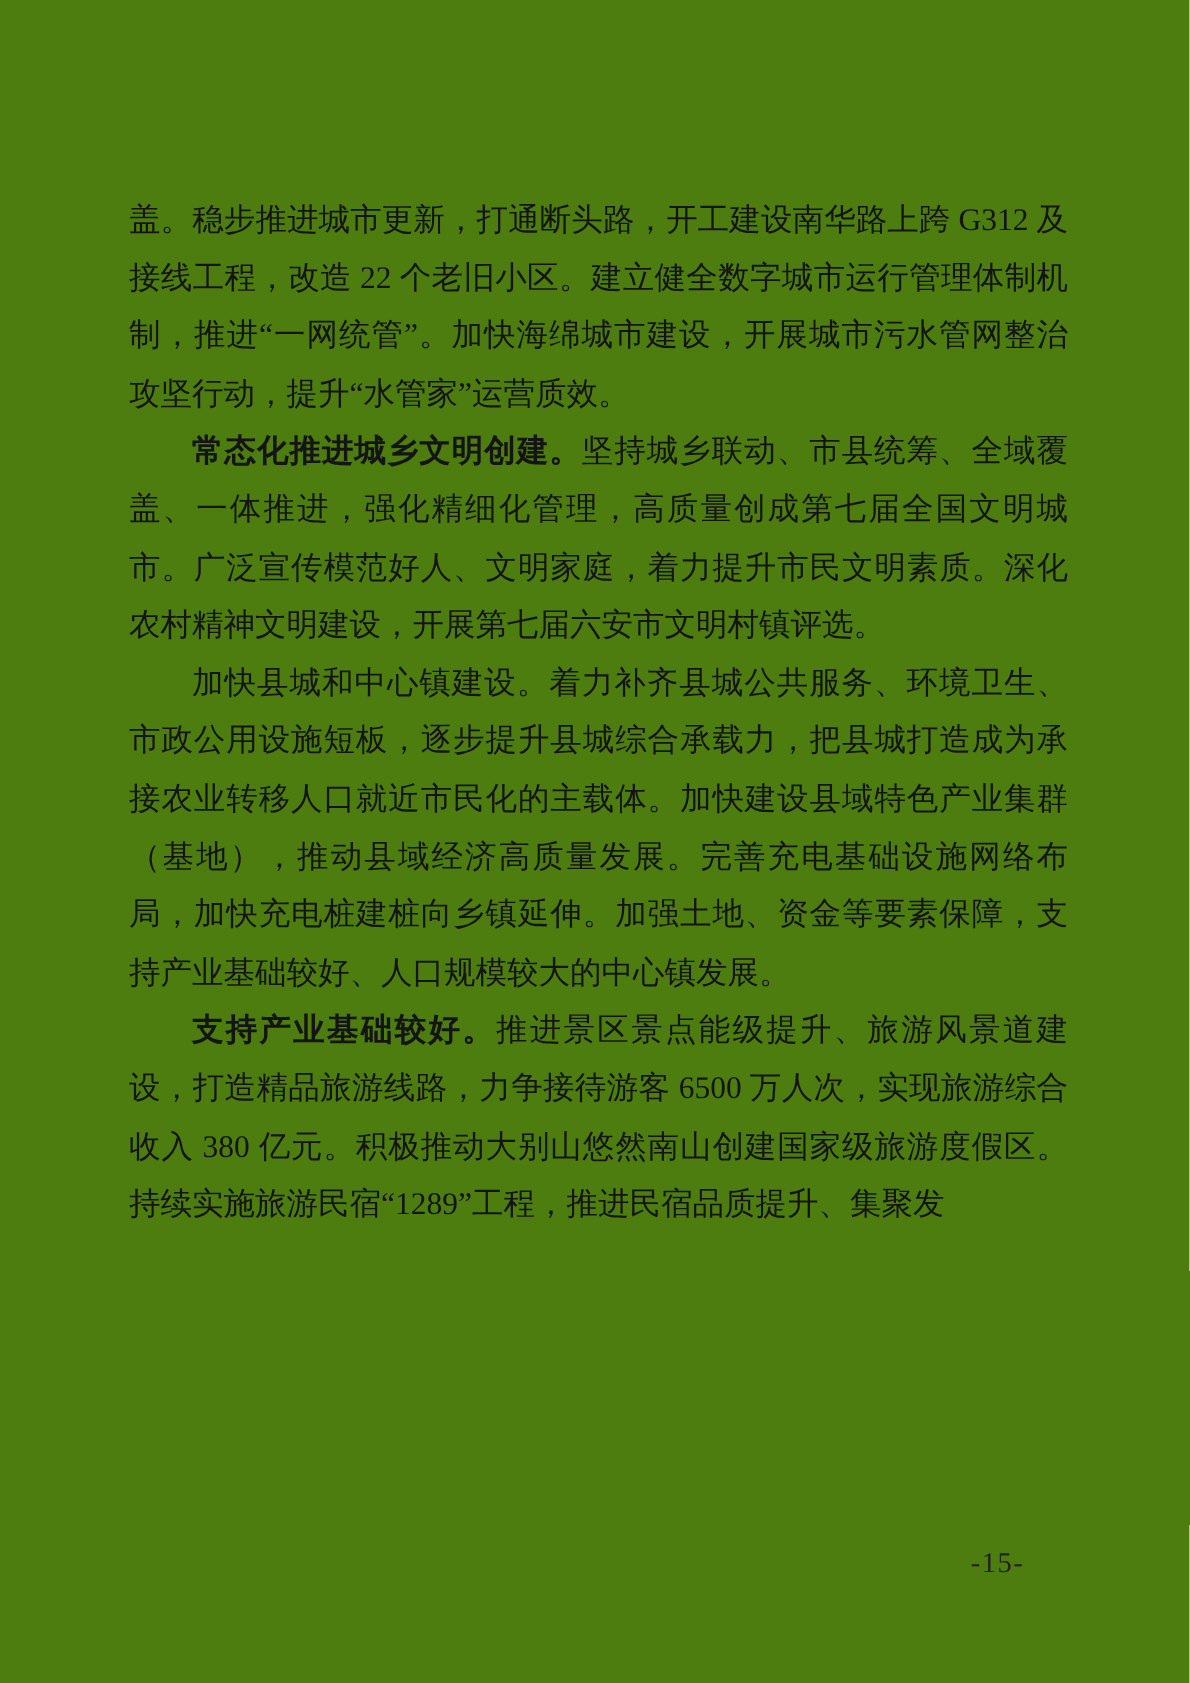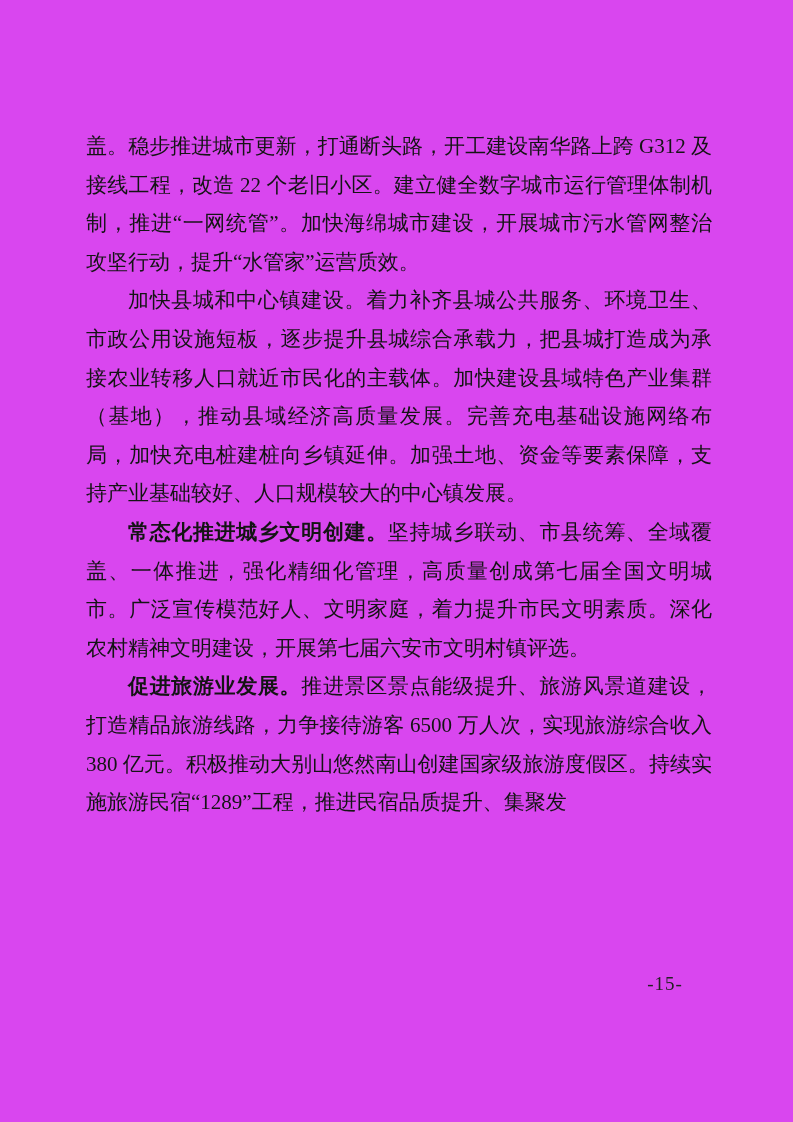--- a/index.html
+++ b/index.html
@@ -4,21 +4,21 @@
 <style>
   html, body {
     margin: 0;
     padding: 0;
     background: #ffffff;
   }
   .page {
     position: relative;
     width: 793px;
     height: 1122px;
-    background: #d946ef;
+    background: #4d7c0f;
     overflow: hidden;
     font-family: "Liberation Serif", "DejaVu Serif", serif;
     color: #141414;
   }
   .text-block {
     position: absolute;
     left: 86px;
     top: 127px;
     width: 626px;
     font-size: 21px;
@@ -34,44 +34,44 @@
     text-indent: 0;
   }
   .lead {
     font-weight: bold;
   }
   .section-heading .lead {
     font-weight: bold;
   }
   .page-number {
     position: absolute;
-    top: 972px;
+    top: 1031px;
     left: 634px;
     width: 62px;
     text-align: center;
     font-size: 19px;
     line-height: 24px;
     letter-spacing: 1px;
     color: #222222;
   }
 </style>
 </head>
 <body>
 
 <div class="page">
 
   <div class="text-block">
 
     <p class="no-indent"><span class="lead"></span><span>盖。稳步推进城市更新，打通断头路，开工建设南华路上跨 G312 及接线工程，改造 22 个老旧小区。建立健全数字城市运行管理体制机制，推进“一网统管”。加快海绵城市建设，开展城市污水管网整治攻坚行动，提升“水管家”运营质效。</span></p>
 
+    <p><span class="lead">常态化推进城乡文明创建。</span><span>坚持城乡联动、市县统筹、全域覆盖、一体推进，强化精细化管理，高质量创成第七届全国文明城市。广泛宣传模范好人、文明家庭，着力提升市民文明素质。深化农村精神文明建设，开展第七届六安市文明村镇评选。</span></p>
+
     <p><span class="lead"></span><span>加快县城和中心镇建设。着力补齐县城公共服务、环境卫生、市政公用设施短板，逐步提升县城综合承载力，把县城打造成为承接农业转移人口就近市民化的主载体。加快建设县域特色产业集群（基地），推动县域经济高质量发展。完善充电基础设施网络布局，加快充电桩建桩向乡镇延伸。加强土地、资金等要素保障，支持产业基础较好、人口规模较大的中心镇发展。</span></p>
-
-    <p><span class="lead">常态化推进城乡文明创建。</span><span>坚持城乡联动、市县统筹、全域覆盖、一体推进，强化精细化管理，高质量创成第七届全国文明城市。广泛宣传模范好人、文明家庭，着力提升市民文明素质。深化农村精神文明建设，开展第七届六安市文明村镇评选。</span></p>
 
 
 
-    <p><span class="lead">促进旅游业发展。</span><span>推进景区景点能级提升、旅游风景道建设，打造精品旅游线路，力争接待游客 6500 万人次，实现旅游综合收入 380 亿元。积极推动大别山悠然南山创建国家级旅游度假区。持续实施旅游民宿“1289”工程，推进民宿品质提升、集聚发</span></p>
+    <p><span class="lead">支持产业基础较好。</span><span>推进景区景点能级提升、旅游风景道建设，打造精品旅游线路，力争接待游客 6500 万人次，实现旅游综合收入 380 亿元。积极推动大别山悠然南山创建国家级旅游度假区。持续实施旅游民宿“1289”工程，推进民宿品质提升、集聚发</span></p>
 
   </div>
 
   <div class="page-number">-15-</div>
 
 </div>
 
 </body></html>

